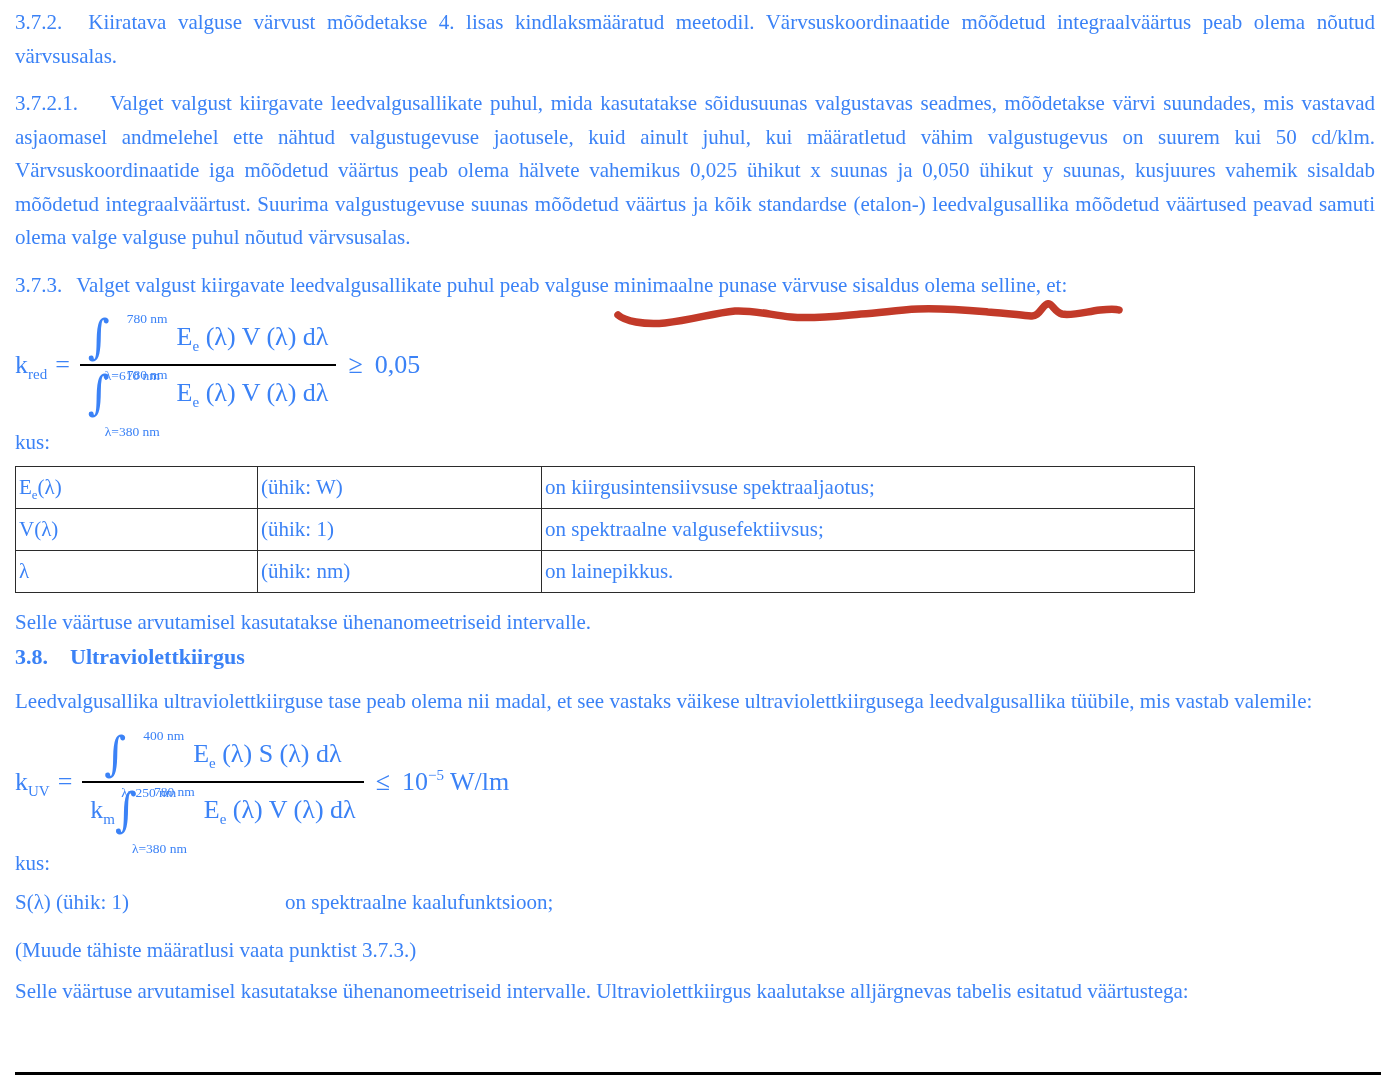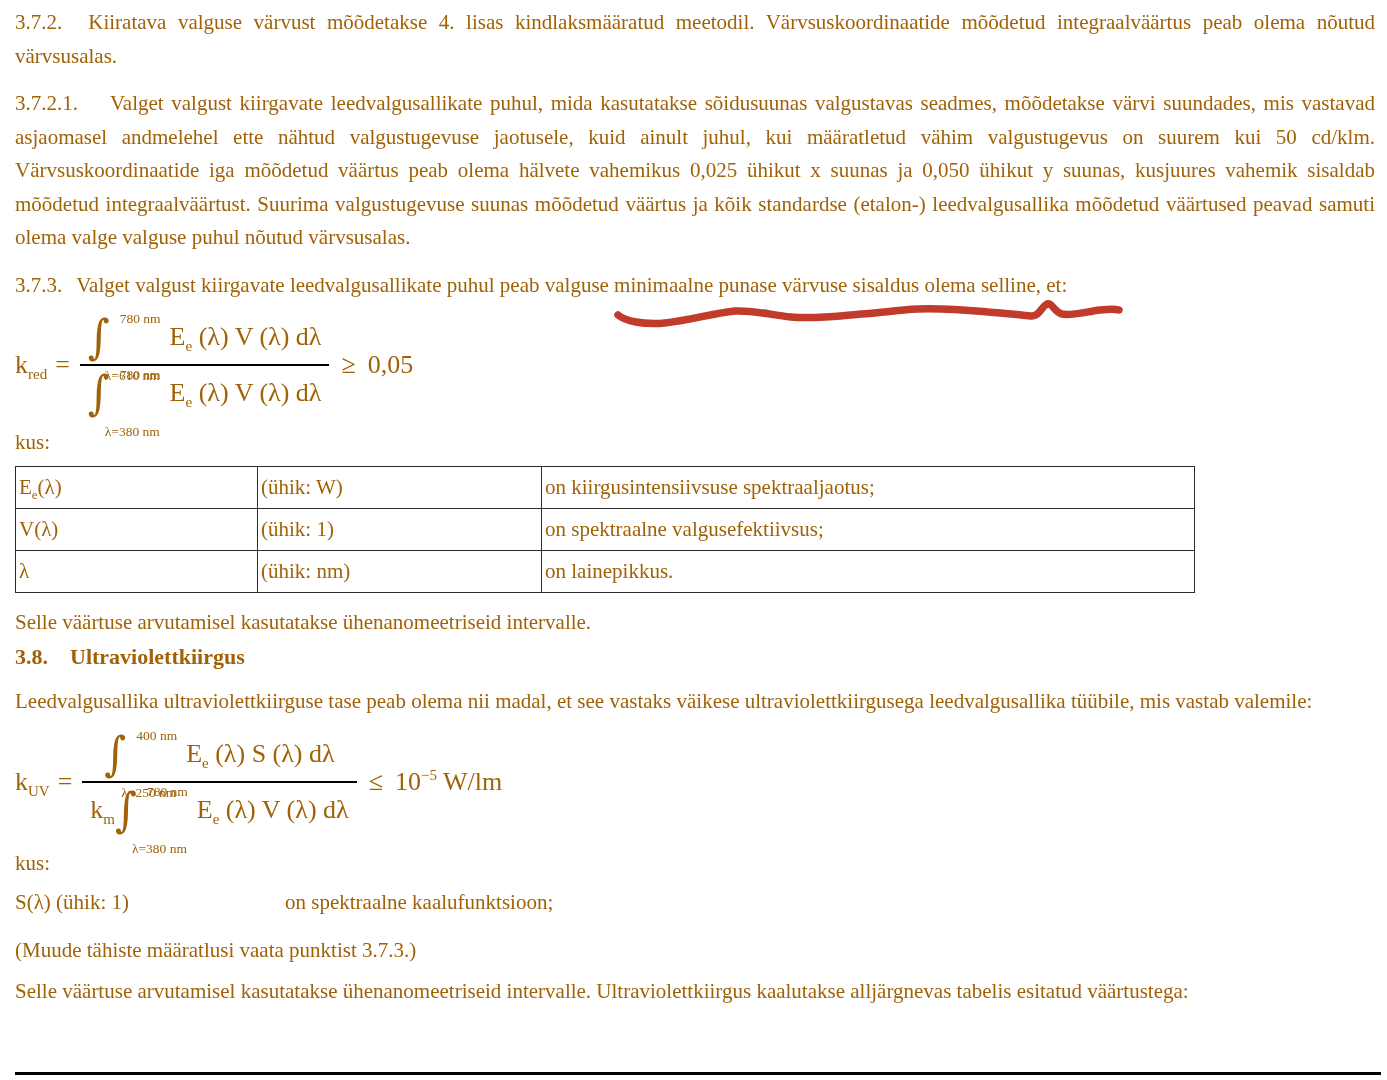--- a/index.html
+++ b/index.html
@@ -7,21 +7,21 @@
     padding: 0;
     background: #ffffff;
   }
   .page {
     position: relative;
     width: 1387px;
     height: 1080px;
     background: #ffffff;
     font-family: "Liberation Serif", "DejaVu Serif", serif;
     font-size: 21px;
-    color: #a16207;
+    color: #3b82f6;
     box-sizing: border-box;
     padding: 6px 12px 0 15px;
     overflow: hidden;
   }
   p.body-para {
     text-align: justify;
     line-height: 33.5px;
     margin: 0 0 14px 0;
   }
   .sec-num { display: inline-block; }
@@ -74,21 +74,21 @@
   }
   .limits {
     display: inline-flex;
     flex-direction: column;
     justify-content: space-between;
     height: 50px;
     font-size: 13.5px;
     line-height: 14px;
     padding: 1px 0;
   }
-  .lim-up { margin-left: 10px; }
+  .lim-up { margin-left: 17px; }
   .lim-lo { margin-left: -5px; white-space: nowrap; margin-top: 43px; }
   .expr { font-size: 26px; margin-left: 9px; }
   .expr sub { font-size: 15px; line-height: 0; }
   .den-prefix { font-size: 26px; }
   .den-prefix sub { font-size: 15px; line-height: 0; }
   .f-rel { font-size: 26px; margin: 0 12px; }
   .f-rhs { font-size: 26px; }
   .f-rhs sup { font-size: 15px; line-height: 0; }
 
   .kus-line {

